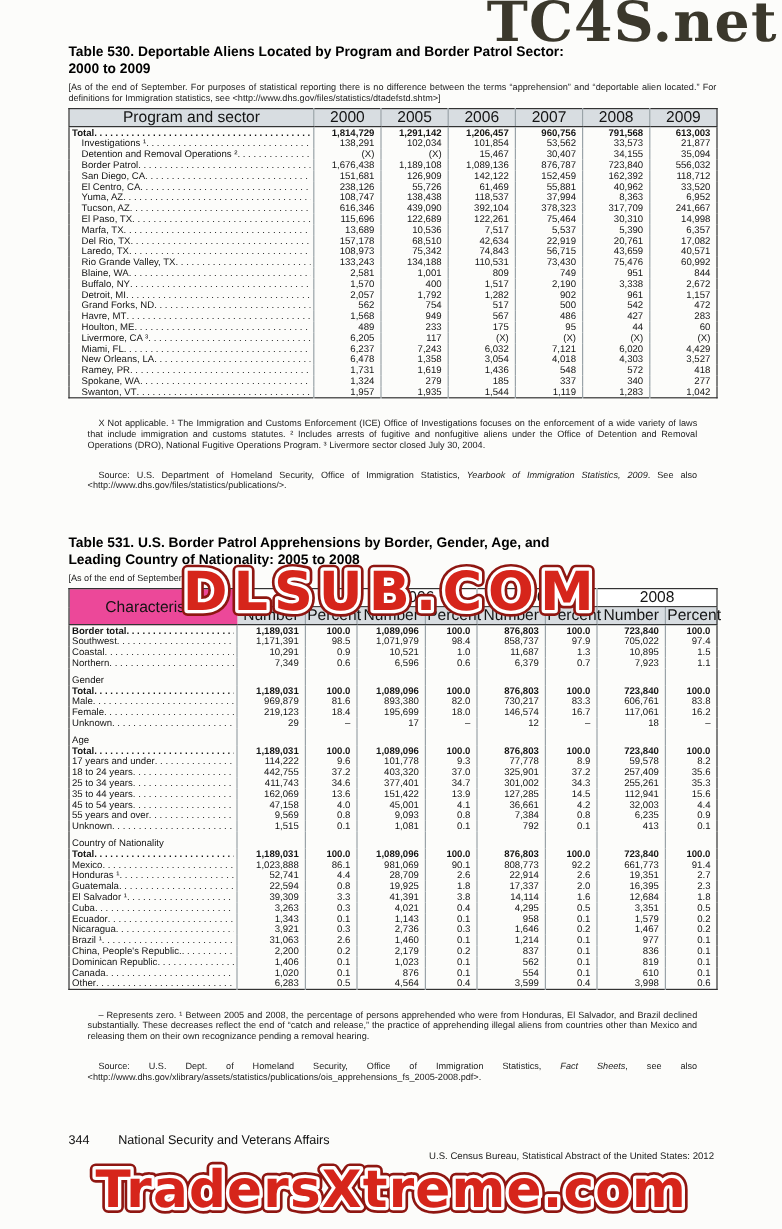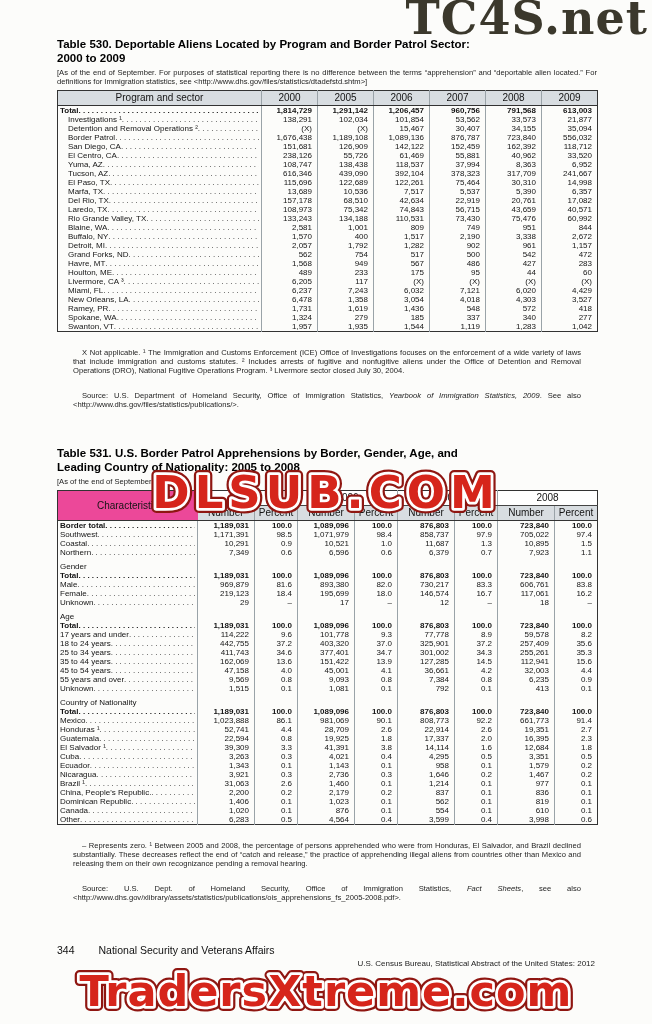--- a/index.html
+++ b/index.html
@@ -14,21 +14,21 @@
 
   .tbl-title{font-size:11.5px;font-weight:bold;line-height:13.5px;color:#000;}
   .tbl-note{margin-top:3px;font-size:7.6px;line-height:9px;text-align:justify;color:#1c1c1c;}
 
   table.dtable{
     border-collapse:collapse;table-layout:fixed;width:540px;margin-top:4px;
     border:1px solid #333;font-size:8px;color:#141414;
   }
   .dtable th{
     font-weight:normal;background:#d8dde1;text-align:center;
-    font-size:10px;line-height:10px;padding:2px 1px;border-bottom:1px solid #333;
+    font-size:13px;line-height:10px;padding:2px 1px;border-bottom:1px solid #333;
   }
   .dtable td{line-height:9px;padding:0 2px;vertical-align:bottom;}
   .dtable td + td, .dtable th + th{border-left:1px solid #9aa3a8;}
   .dtable td.num{text-align:right;padding-right:5px;white-space:nowrap;}
   .dtable tr.bold{font-weight:bold;}
   .dtable tr.gap > td{padding-top:5px;}
   td.lbl .lw{display:flex;align-items:baseline;overflow:hidden;}
   td.lbl .txt{white-space:nowrap;}
   td.lbl.ind .lw{padding-left:8px;}
   td.lbl .dots{flex:1 1 auto;min-width:6px;overflow:hidden;white-space:nowrap;}

